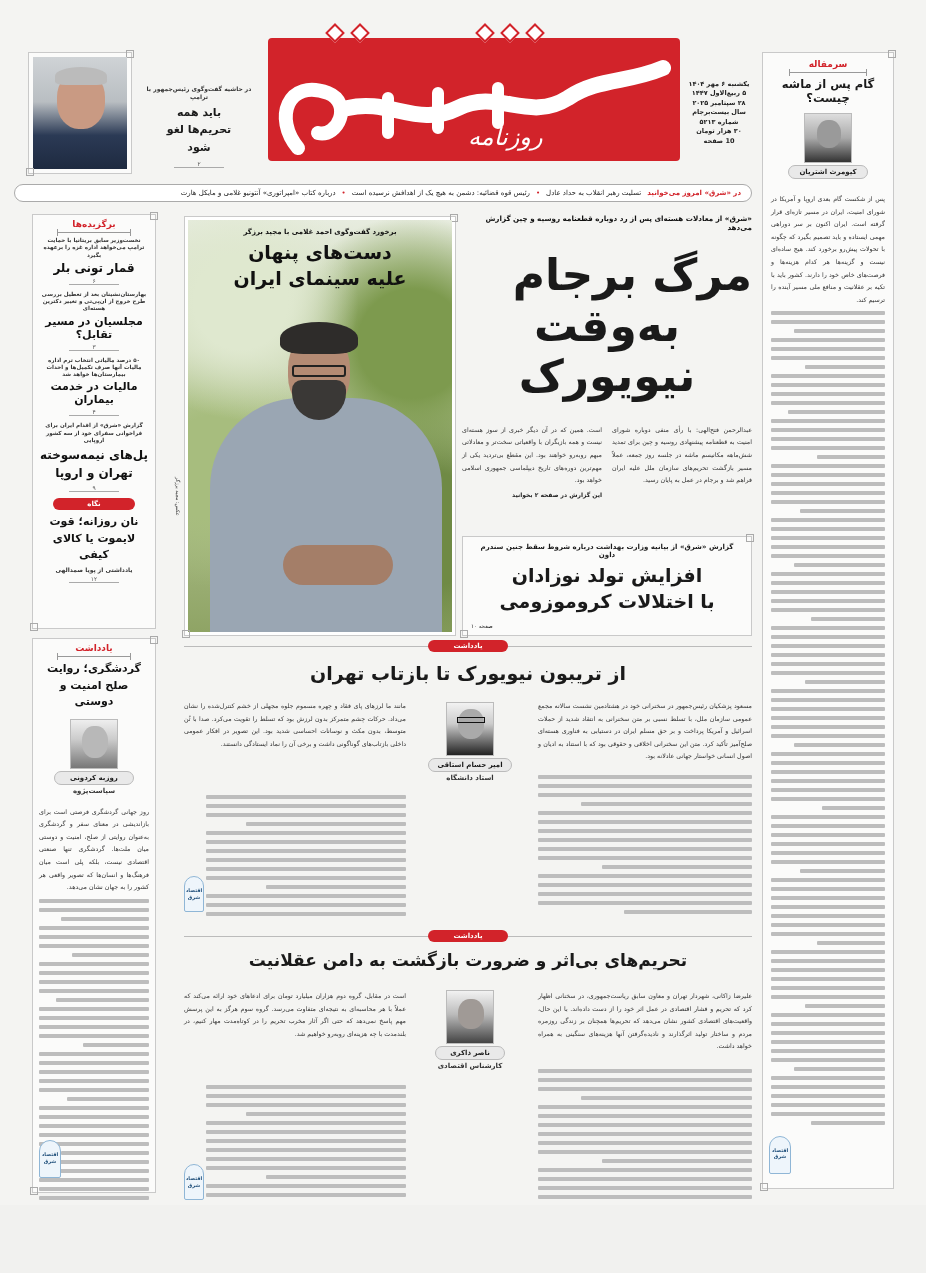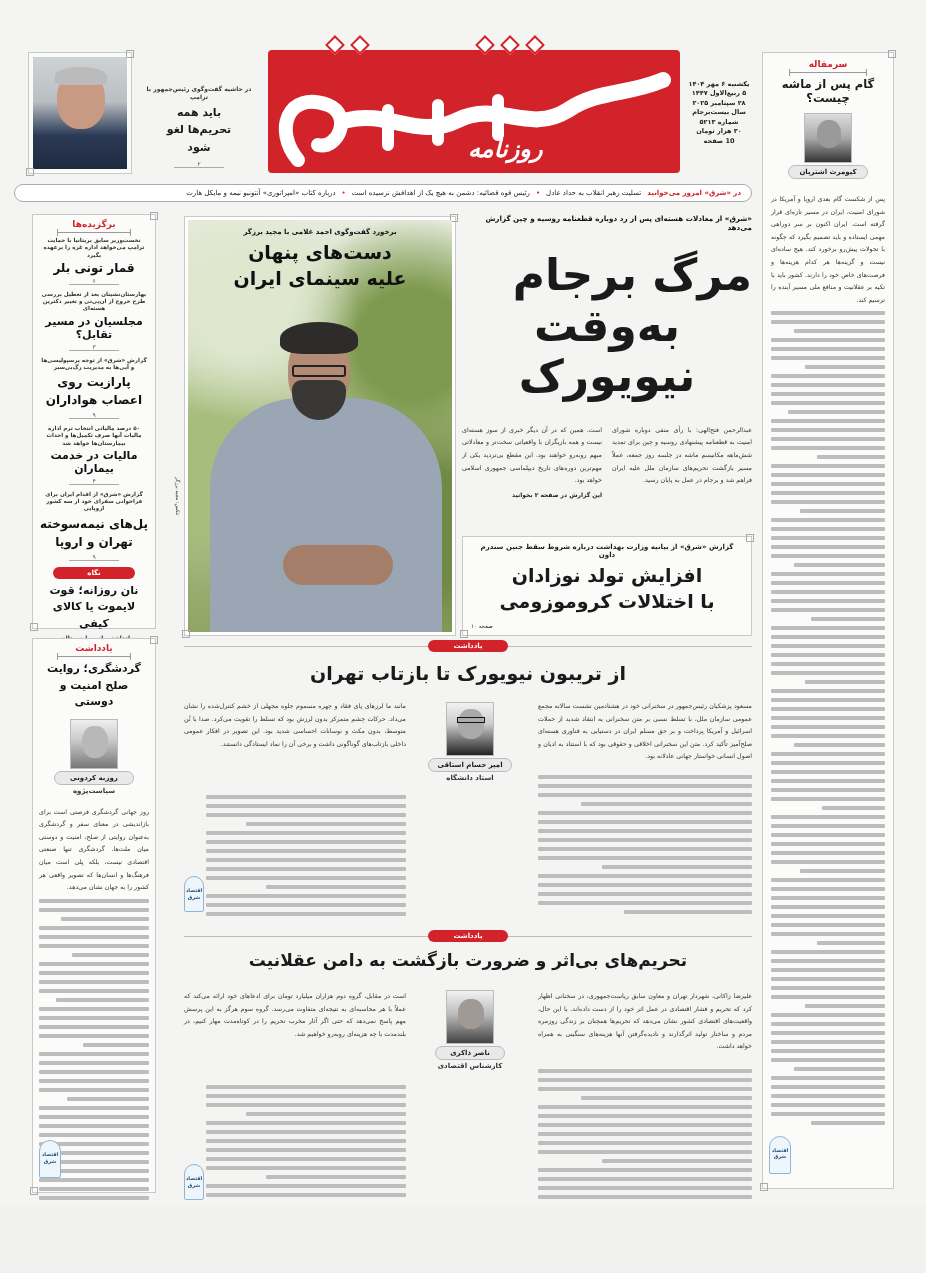--- a/index.html
+++ b/index.html
@@ -19,21 +19,21 @@
   .h-big { font-weight: bold; text-align: center; color: #111; }
   .bodytext { font-size: 6.2px; line-height: 1.55; color: #333; text-align: justify; }
   .pill { background: #d2232a; color: #fff; font-size: 7px; font-weight: bold; text-align: center; border-radius: 8px; padding: 2px 0; }
   .namebadge { font-size: 7px; font-weight: bold; text-align: center; background: #e9e9e9; border: 1px solid #bbb; border-radius: 8px; padding: 2px 4px; margin: 2px auto 0; }
   .photo { background: #888; overflow: hidden; position: relative; }
   .line { height: 4px; background: #bdbdbd; margin: 5px 0; border-radius: 1px; }
 </style>
 </head>
 <body>
 
-<div class="abs" style="left:268px; top:48px; width:364px; height:125px;font-weight:bold;">
+<div class="abs" style="left:268px; top:36px; width:364px; height:125px;">
   <div style="position:absolute; left:0; top:2px; width:412px; height:123px; background:#d2232a; border-radius:4px; overflow:hidden;">
     <svg width="412" height="123" viewBox="0 0 412 123" style="position:absolute; left:0; top:0;">
       <path d="M30 110 C 5 80, 20 40, 60 55 C 85 65, 70 100, 50 95" stroke="#fff" stroke-width="14" fill="none" stroke-linecap="round"></path>
       <path d="M80 70 C 120 60, 150 90, 190 70 C 230 50, 260 85, 300 60 C 330 40, 360 45, 395 30" stroke="#fff" stroke-width="16" fill="none" stroke-linecap="round"></path>
       <path d="M120 60 L120 95 M170 55 L170 90 M230 50 L230 85" stroke="#fff" stroke-width="12" stroke-linecap="round"></path>
     </svg>
     <div style="position:absolute; left:200px; bottom:10px; color:#fff; font-size:24px; font-family:'DejaVu Serif', serif; font-style:italic;">روزنامه</div>
 
   </div>
   <div style="position:absolute; top:-10px; left:60px; width:300px; height:20px;">
@@ -171,41 +171,36 @@
   </div>
   <div style="position:absolute; left:6px; bottom:14px; width:22px; height:38px; border:1px solid #8fb6d6; border-radius:11px 11px 2px 2px; background:#eef5fb; font-size:5px; text-align:center; padding-top:10px; color:#1f4f7a; font-weight:bold;">اقتصاد<br>شرق</div>
 </div>
 
 <div class="abs" style="left:14px; top:184px; width:738px; height:18px; border:1px solid #aaa; border-radius:9px; background:#fff; display:flex; align-items:center; padding:0 10px; gap:6px; font-size:7px; white-space:nowrap; overflow:hidden;">
   <span style="color:#d2232a; font-weight:bold;">در «شرق» امروز می‌خوانید</span>
   <span>تسلیت رهبر انقلاب به حداد عادل</span>
   <span style="color:#d2232a;">•</span>
   <span>رئیس قوه قضائیه: دشمن به هیچ یک از اهدافش نرسیده است</span>
   <span style="color:#d2232a;">•</span>
-  <span>درباره کتاب «امپراتوری» آنتونیو نیمه و مایکل هارت</span>
+  <span>درباره کتاب «امپراتوری» آنتونیو غلامی و مایکل هارت</span>
 </div>
 
 <div class="frame" style="left:32px; top:214px; width:124px; height:415px; padding:4px 6px;">
   <div class="red-label">برگزیده‌ها</div>
   <div class="rule"></div>
 
   <div style="margin-top:4px;">
     <div class="kicker" style="font-size:5.6px;">نخست‌وزیر سابق بریتانیا با حمایت ترامپ می‌خواهد اداره غزه را برعهده بگیرد</div>
     <div class="h-big" style="font-size:12px; margin-top:2px;">قمار تونی بلر</div>
     <div class="pageref">۶</div>
   </div>
   <div style="margin-top:6px;">
     <div class="kicker" style="font-size:5.6px;">بهارستان‌نشینان بعد از تعطیل بررسی طرح خروج از ان‌پی‌تی و تغییر دکترین هسته‌ای</div>
     <div class="h-big" style="font-size:11px; margin-top:2px;">مجلسیان در مسیر تقابل؟</div>
     <div class="pageref">۳</div>
-  </div>
-  <div style="margin-top:6px;">
-    <div class="kicker" style="font-size:5.6px;">گزارش «شرق» از توجه پرسپولیسی‌ها و آبی‌ها به مدیریت رگ‌بی‌سبز</div>
-    <div class="h-big" style="font-size:12px; line-height:1.5; margin-top:2px;">پارازیت روی اعصاب هواداران</div>
-    <div class="pageref">۹</div>
   </div>
   <div style="margin-top:6px;">
     <div class="kicker" style="font-size:5.6px;">۵۰ درصد مالیاتی انتخاب ترم اداره مالیات آنها صرف تکمیل‌ها و احداث بیمارستان‌ها خواهد شد</div>
     <div class="h-big" style="font-size:11px; margin-top:2px;">مالیات در خدمت بیماران</div>
     <div class="pageref">۴</div>
   </div>
   <div style="margin-top:6px;">
     <div class="kicker" style="font-size:5.6px;">گزارش «شرق» از اقدام ایران برای فراخوانی سفرای خود از سه کشور اروپایی</div>
     <div class="h-big" style="font-size:12px; line-height:1.5; margin-top:2px;">پل‌های نیمه‌سوخته تهران و اروپا</div>
     <div class="pageref">۹</div>

